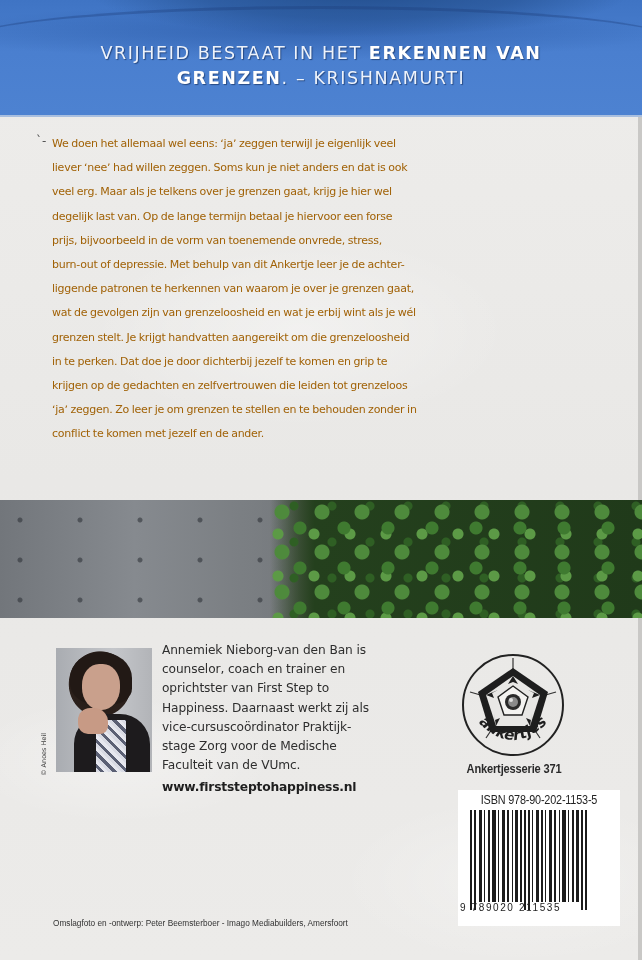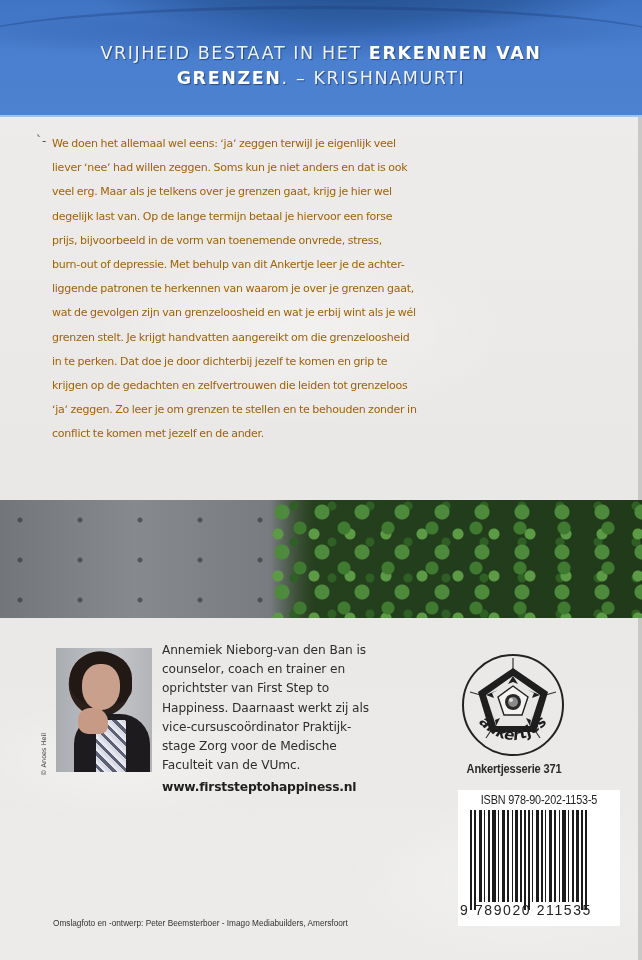--- a/index.html
+++ b/index.html
@@ -173,21 +173,21 @@
     }
     .bars {
       position: absolute; left: 12px; top: 20px; width: 140px; height: 96px;
       display: flex; align-items: flex-start;
     }
     .bar { height: 92px; background: #1c1c1c; flex: none; }
     .bar.long { height: 100px; }
     .gap { flex: none; }
     .digits {
       position: absolute; left: 2px; top: 112px; width: 160px;
-      font-family: "Liberation Sans", sans-serif; font-size: 14px; color: #222;
+      font-family: "Liberation Sans", sans-serif; font-size: 10px; color: #222;
       letter-spacing: 1.6px;
       white-space: nowrap;
     }
 
     
     .credits {
       position: absolute; left: 53px; top: 917px;
       font-family: "Liberation Sans", sans-serif;
       font-size: 9.6px; color: #333;
       transform: scaleX(0.86); transform-origin: left center;

